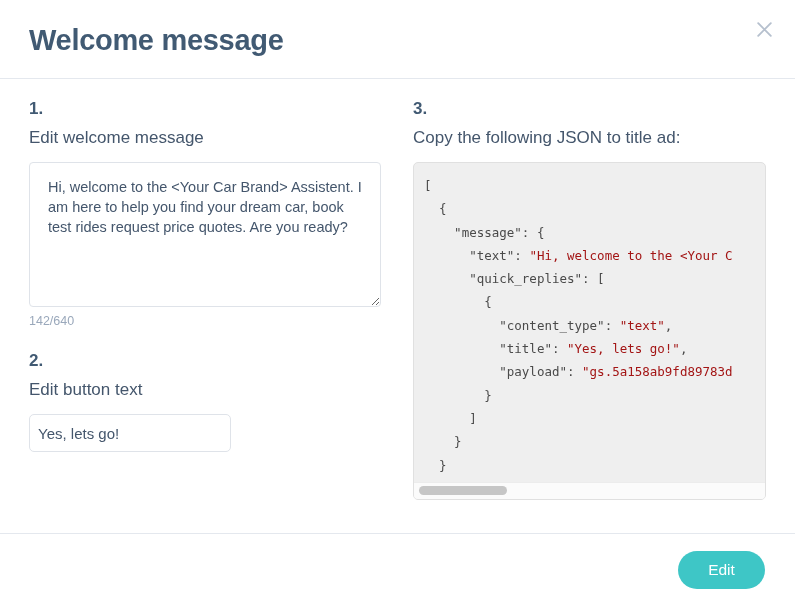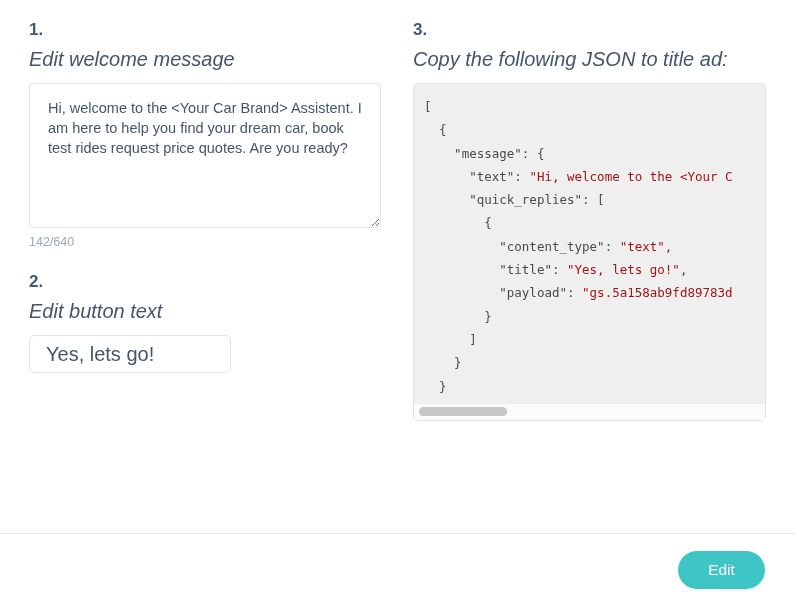--- a/index.html
+++ b/index.html
@@ -81,25 +81,24 @@
   }
 
   .step-num {
     font-size: 17px;
     font-weight: bold;
     color: #415A73;
     line-height: 22px;
     margin: 0 0 8px 0;
   }
   .step-label {
-    font-size: 20px;
+    font-size: 17px;
     color: #44566c;
     line-height: 20px;
     margin: 0 0 14px 0;
-    font-style: italic;
   }
 
   
   .welcome-textarea {
     display: block;
     width: 352px;
     height: 145px;
     box-sizing: border-box;
     padding: 14px 18px;
     border: 1px solid #dfe3e9;
@@ -121,26 +120,26 @@
     line-height: 16px;
   }
 
   .step2-wrap { margin-top: 21px; }
 
   .button-text-input {
     display: block;
     width: 202px;
     height: 38px;
     box-sizing: border-box;
-    padding: 0 16px;
+    padding: 0 8px;
     border: 1px solid #dfe3e9;
     border-radius: 5px;
     background: #ffffff;
     font-family: "Liberation Sans", sans-serif;
-    font-size: 20px;
+    font-size: 15px;
     color: #44566c;
     outline: none;
   }
 
   
   .code-panel {
     position: relative;
     width: 353px;
     height: 338px;
     box-sizing: border-box;
@@ -211,20 +210,30 @@
     font-weight: normal;
     cursor: pointer;
     padding: 0;
   }
 </style>
 </head>
 <body>
 
 <div class="modal">
 
+  <div class="modal-header">
+    <h1 class="modal-title">Welcome message</h1>
+    <button class="close-btn">
+      <span>
+        <svg width="17" height="17" viewBox="0 0 17 17" aria-hidden="true">
+          <path d="M2.2 2.2 L14.8 14.8 M14.8 2.2 L2.2 14.8" stroke="#b6c0ce" stroke-width="1.9" stroke-linecap="round" fill="none"></path>
+        </svg>
+      </span>
+    </button>
+  </div>
 
   <div class="modal-body">
 
     <div class="col-left">
 
       <div>
         <div class="step-num">1.</div>
         <div class="step-label">Edit welcome message</div>
         <textarea class="welcome-textarea" placeholder="Edit welcome message" style="">Hi, welcome to the &lt;Your Car Brand&gt; Assistent. I am here to help you find your dream car, book test rides request price quotes. Are you ready?</textarea>
         <div class="char-counter">142/640</div>

